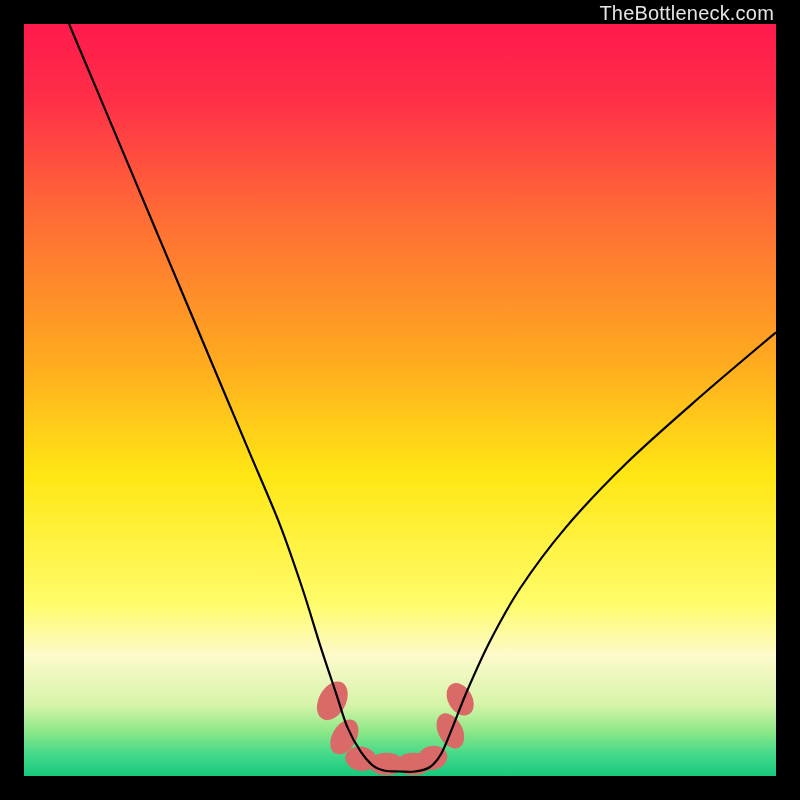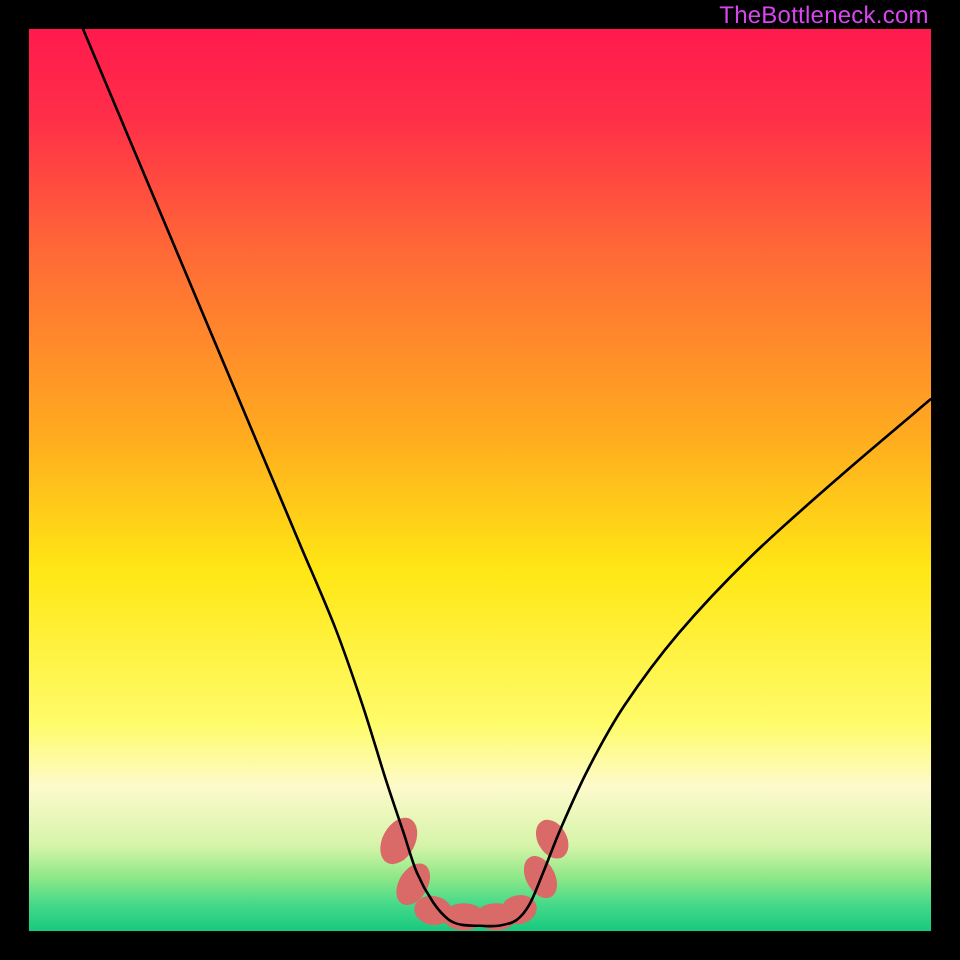--- a/index.html
+++ b/index.html
@@ -23,21 +23,21 @@
     position: absolute;
     left: 0;
     top: 0;
     width: 752px;
     height: 752px;
   }
   .watermark {
     position: absolute;
     top: 2px;
     right: 26px;
-    color: #d946ef;
+    color: #e5e5e5;
     font-size: 20px;
     letter-spacing: 0.2px;
     font-weight: 400;
   }
   svg { display: block; }
 </style>
 </head>
 <body>
 
 <div class="frame">

